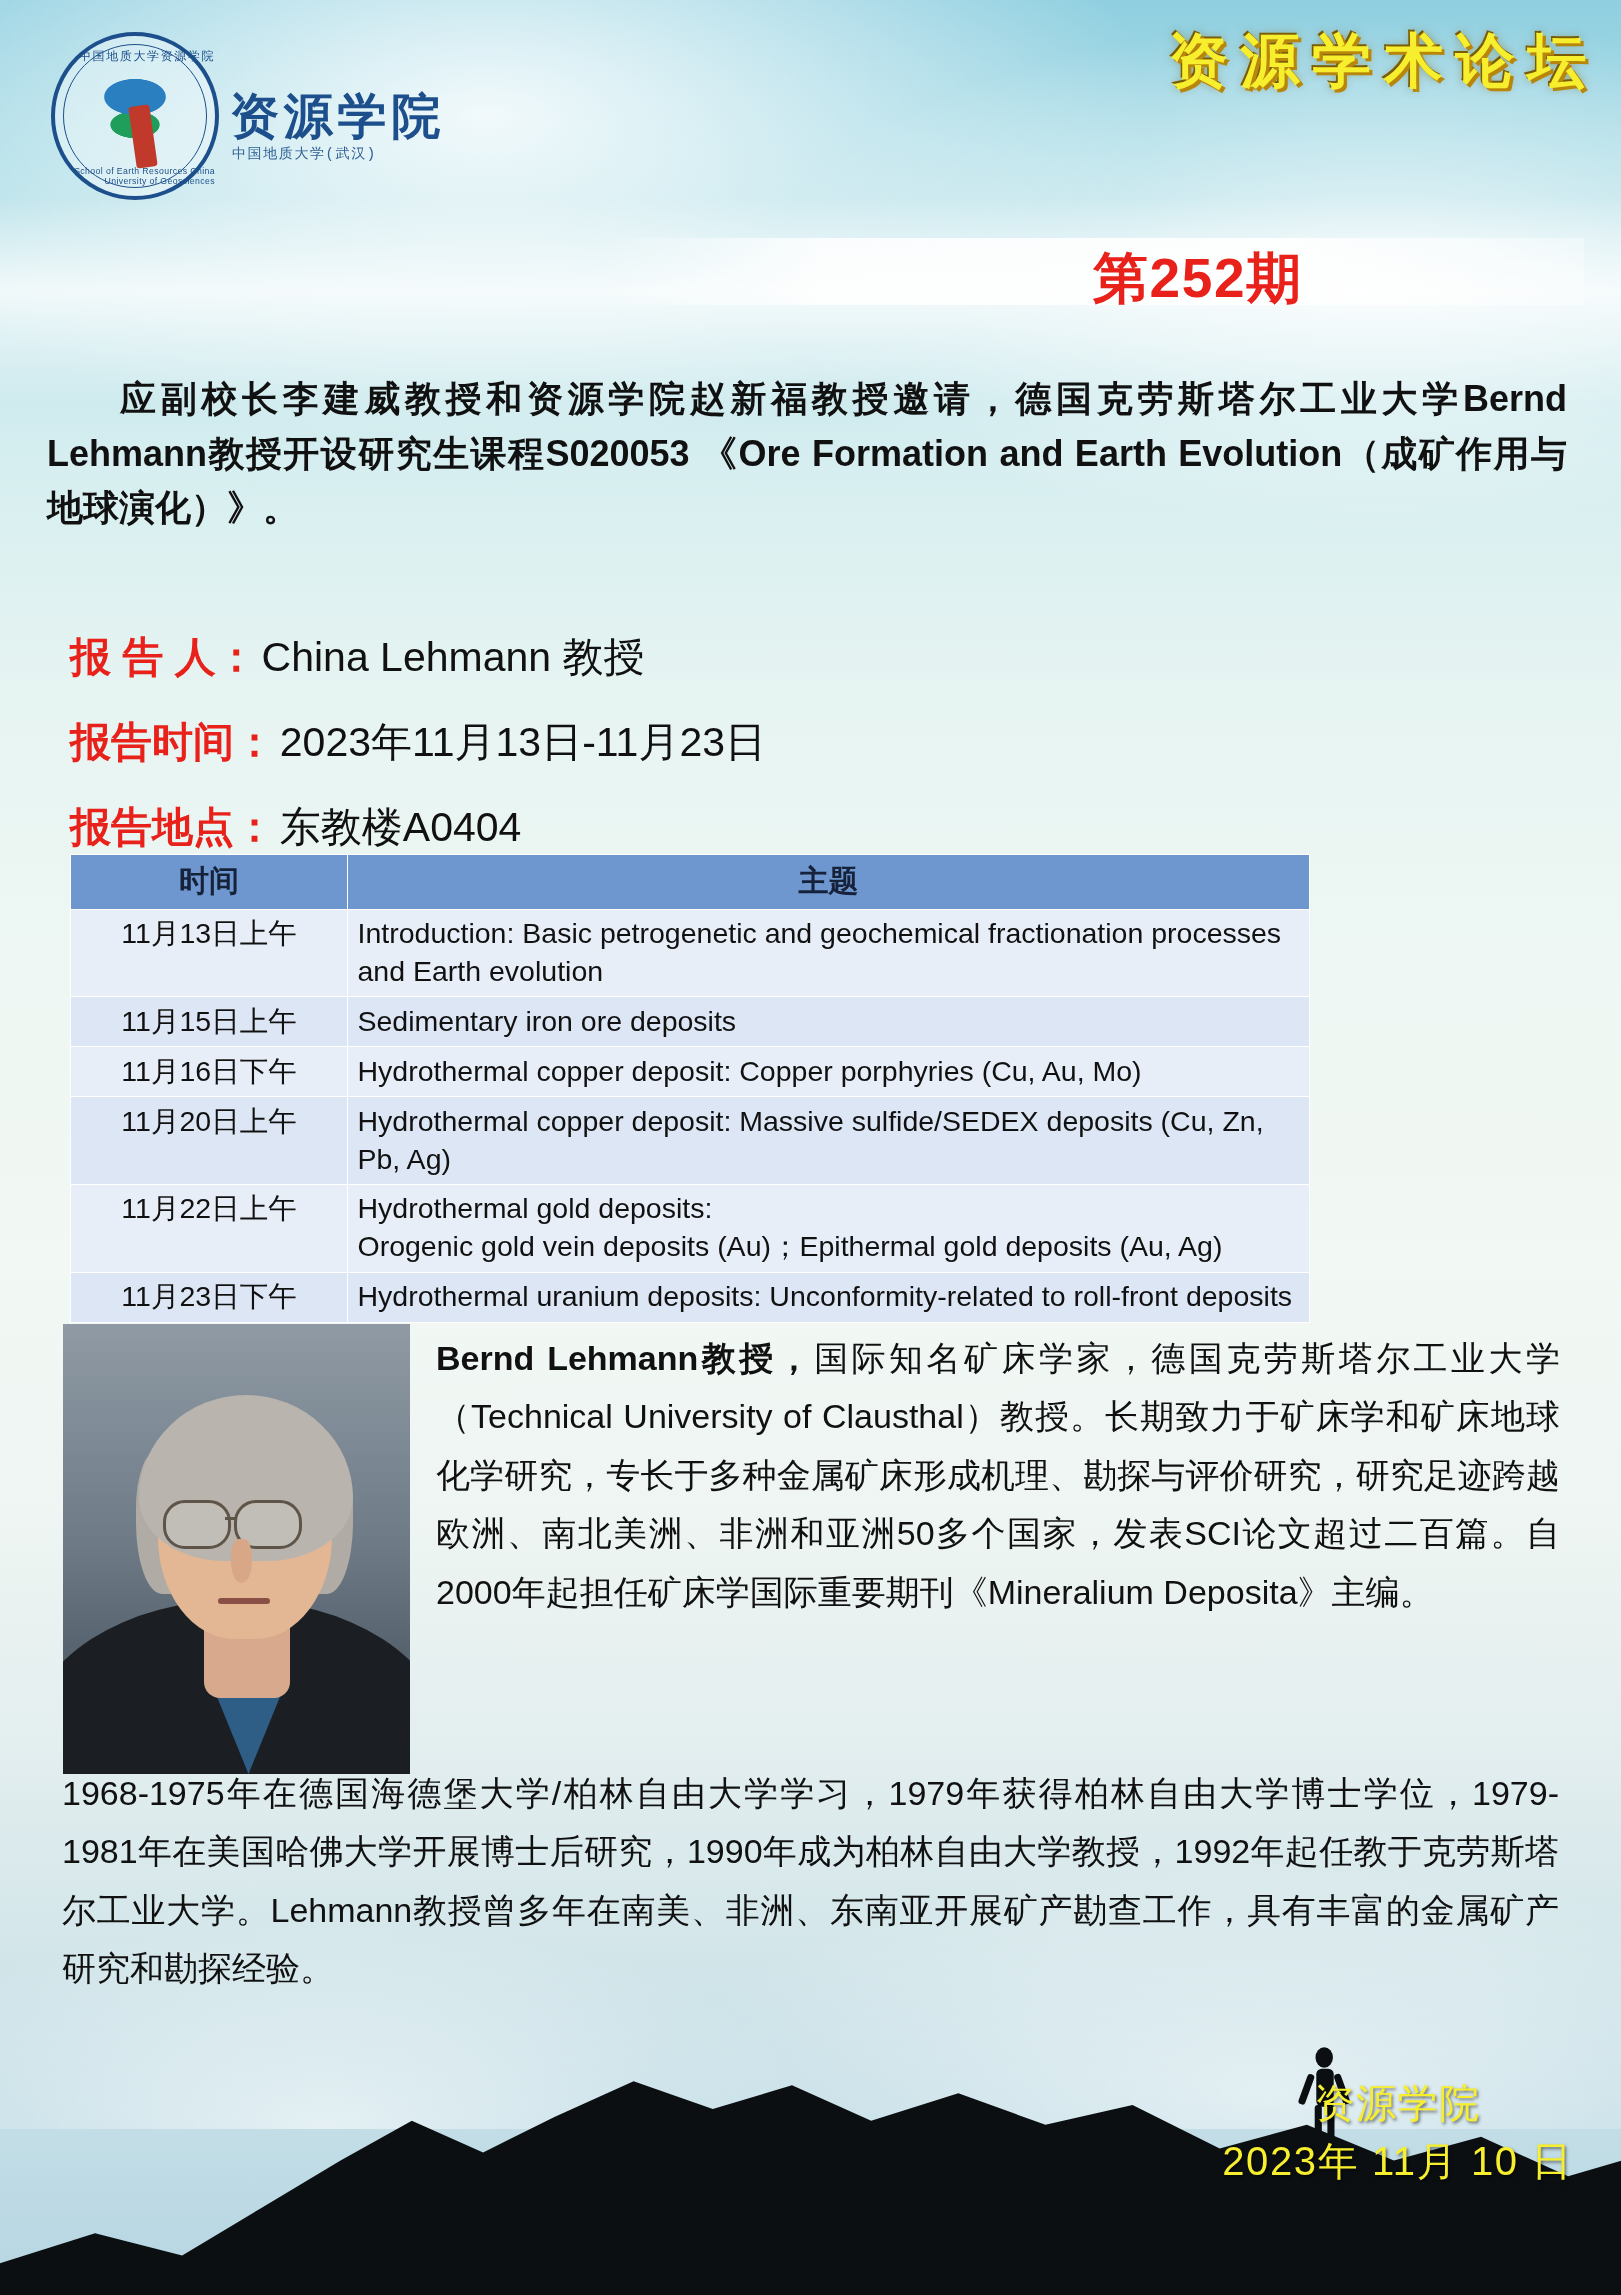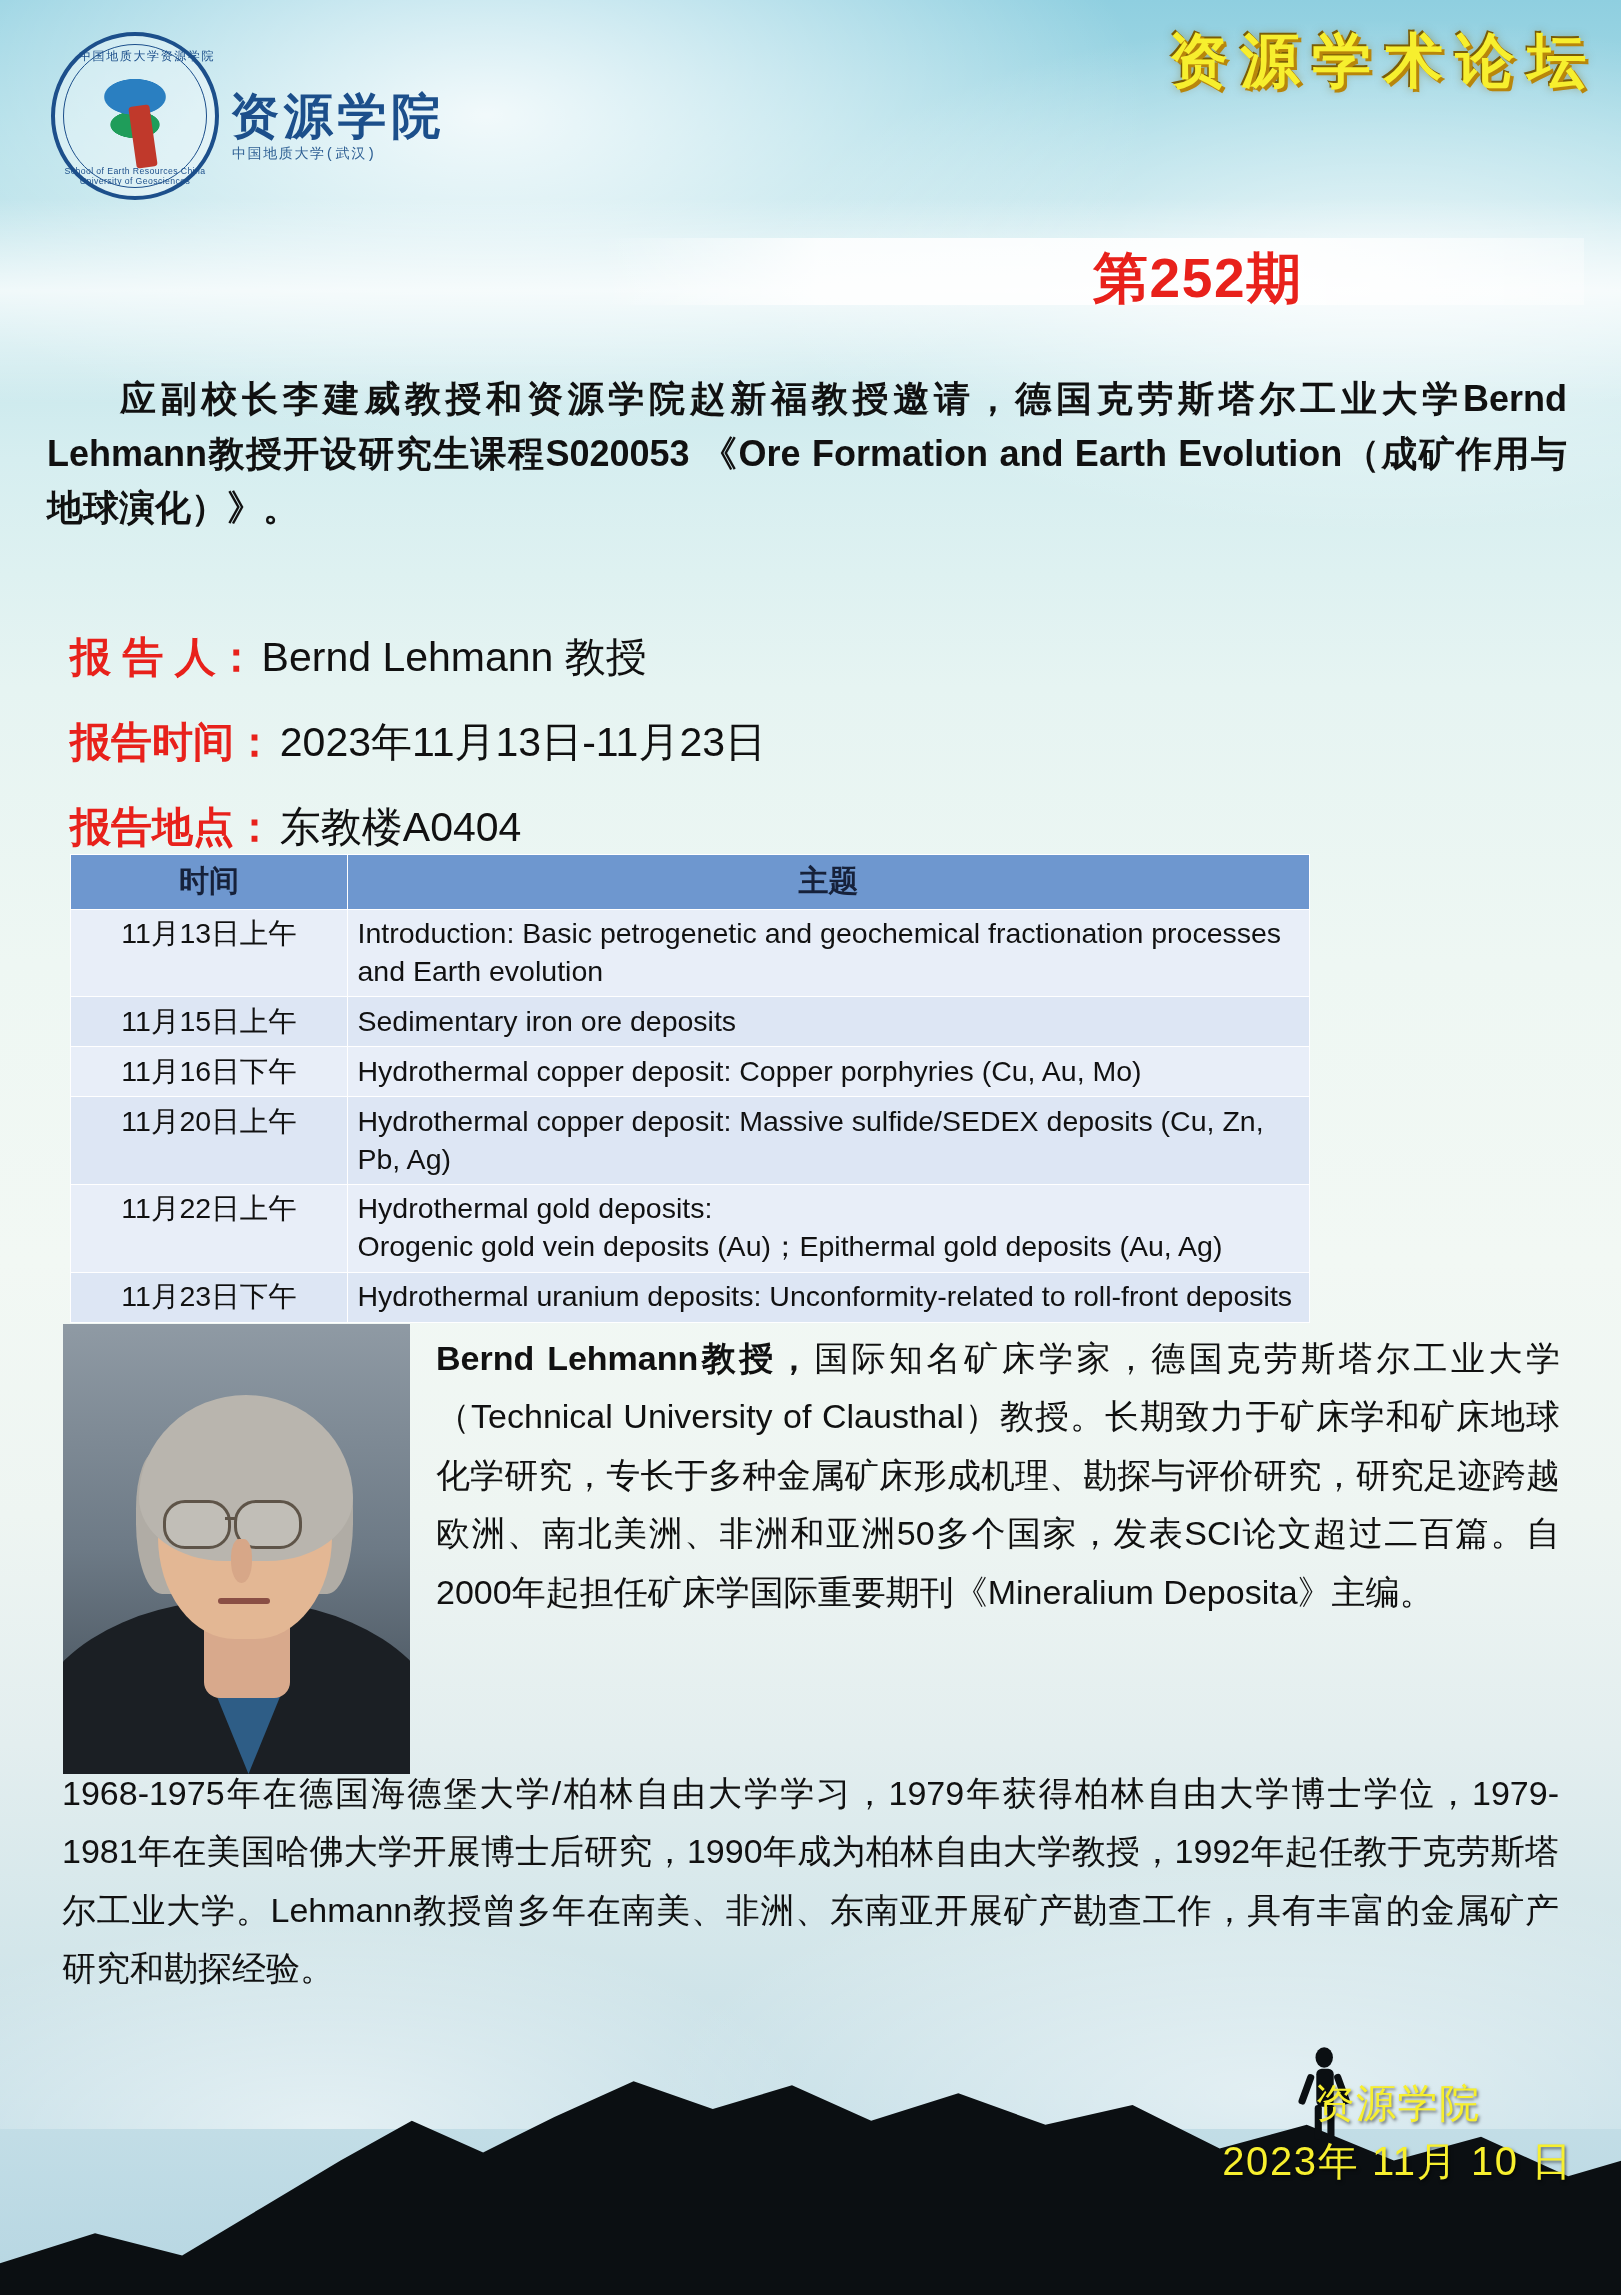--- a/index.html
+++ b/index.html
@@ -112,21 +112,21 @@
     text-align: right;
     font-size: 12px;
     color: #1c4f8b;
     letter-spacing: 1.6px;
   }
   .seal-text-bottom {
     position: absolute;
     bottom: 9.5px;
     left: 0;
     width: 100%;
-    text-align: center;
+    text-align: right;
     font-size: 8.7px;
     color: #1c4f8b;
     letter-spacing: 0.4px;
   }
   .logo-cn {
     position: absolute;
     left: 190px;
     top: 70px;
     font-size: 49px;
     font-weight: bold;
@@ -432,21 +432,21 @@
   <div class="banner-title">资源学术论坛</div>
 
   <div class="issue-bar"></div>
   <div class="issue-text">第252期</div>
 
   <div class="intro">应副校长李建威教授和资源学院赵新福教授邀请，德国克劳斯塔尔工业大学Bernd Lehmann教授开设研究生课程S020053 《Ore Formation and Earth Evolution（成矿作用与地球演化）》。</div>
 
   <div class="meta">
     <div class="meta-row">
       <span class="meta-label">报 告 人：</span>
-      <span class="meta-value">Bernd Lehmann 教授</span>
+      <span class="meta-value">China Lehmann 教授</span>
     </div>
     <div class="meta-row">
       <span class="meta-label">报告时间：</span>
       <span class="meta-value">2023年11月13日-11月23日</span>
     </div>
     <div class="meta-row">
       <span class="meta-label">报告地点：</span>
       <span class="meta-value">东教楼A0404</span>
     </div>
   </div>

